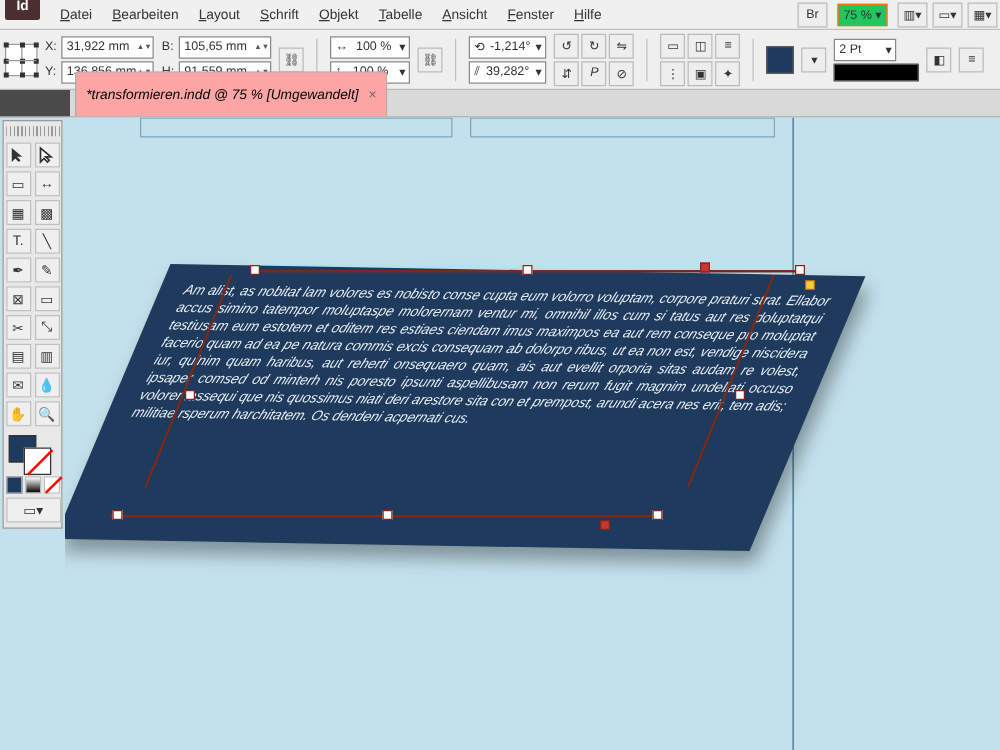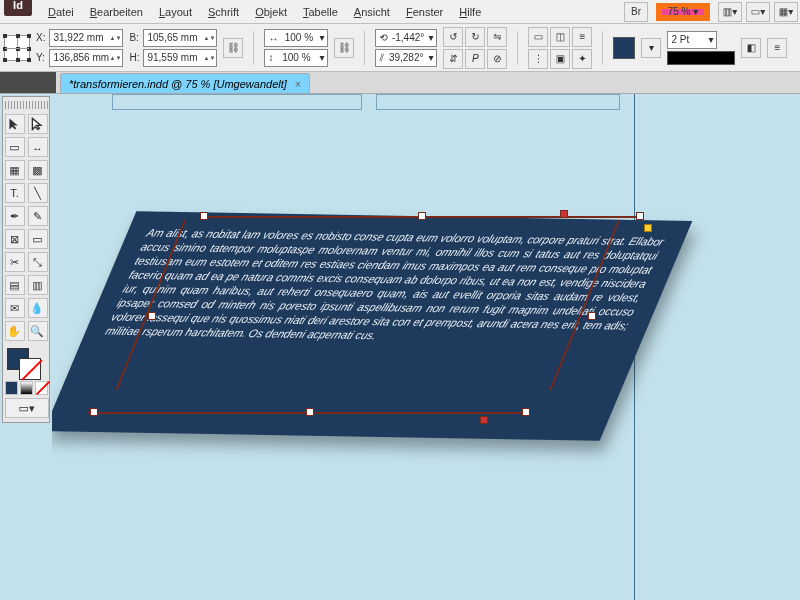--- a/index.html
+++ b/index.html
@@ -5,21 +5,21 @@
   * { box-sizing: border-box; margin: 0; padding: 0; font-family: "Segoe UI", Tahoma, sans-serif; }
   body { width: 800px; height: 600px; overflow: hidden; background: #c3e1ec; position: relative; }
 
   
   .menubar { height: 24px; background: #f0f0f0; border-bottom: 1px solid #c0c0c0; display: flex; align-items: center; font-size: 11px; color: #333; }
   .menubar .app-logo { width: 28px; height: 22px; background:#4b2e2e; color:#fff; font-weight:bold; font-size:11px; display:flex;align-items:center;justify-content:center; border-radius:2px; margin:0 8px 14px 4px;}
   .menubar .mitem { padding:0 8px; cursor:default; }
   .menubar .mitem u { text-decoration: underline; }
   .menubar .spacer { flex:1; }
   .menubar .ricon { width:24px; height:20px; margin:0 2px; border:1px solid #bbb; background:#eee; display:flex;align-items:center;justify-content:center; font-size:10px;}
-  .menubar .zoom { width:54px; height:18px; border:6px solid #f97316; background:#ec4899; font-size:10px; display:flex;align-items:center;justify-content:center; margin:0 6px;}
+  .menubar .zoom { width:40px; height:18px; border:1px solid #f97316; background:#22c55e; font-size:10px; display:flex;align-items:center;justify-content:center; margin:0 6px;}
 
   
   .ctrlbar { height: 48px; background:#efefef; border-bottom:1px solid #bcbcbc; display:flex; align-items:center; font-size:10px; color:#333; padding:0 4px; gap:6px; }
   .refgrid { width:26px; height:26px; border:1px solid #999; background:#fff; position:relative; }
   .refgrid::before, .refgrid::after { content:""; position:absolute; background:#999; }
   .refgrid::before { left:50%; top:0; bottom:0; width:1px; }
   .refgrid::after  { top:50%; left:0; right:0; height:1px; }
   .refgrid .dot { position:absolute; width:4px;height:4px;background:#333; }
   .xyblock { display:grid; grid-template-columns:auto auto; grid-template-rows:auto auto; gap:2px 4px; align-items:center;}
   .xyblock label { font-size:10px; }
@@ -33,21 +33,21 @@
   .angles .numfield{width:62px;}
   .smallicons{display:grid;grid-template-columns:repeat(3,20px);grid-template-rows:repeat(2,20px);gap:2px;}
   .colorchip{width:22px;height:22px;border:1px solid #555;}
   .stroke{display:flex;flex-direction:column;gap:2px;}
   .stroke .numfield{width:50px;}
   .strokeprev{width:68px;height:14px;border:1px solid #555;background:#000;}
 
   
   .tabstrip{height:22px;background:#d9d9d9;border-bottom:1px solid #aaa;display:flex;align-items:flex-end;font-size:11px;}
   .tabstrip .tpad{width:56px;height:100%;background:#4a4a4a;}
-  .doctab{height:20px;background:#7dd3fc;border:1px solid #aaa;border-bottom:none;padding:0 8px;display:flex;align-items:center;gap:8px;border-radius:3px 3px 0 0;margin-left:4px;font-style:italic;margin-top:34px;}
+  .doctab{height:36px;background:#fca5a5;border:1px solid #aaa;border-bottom:none;padding:0 8px;display:flex;align-items:center;gap:8px;border-radius:3px 3px 0 0;margin-left:4px;font-style:italic;margin-top:34px;}
   .doctab .close{font-style:normal;color:#666;cursor:default;}
 
   
   .toolpanel{position:absolute;left:2px;top:96px;width:48px;background:#e8e8e8;border:1px solid #9a9a9a;padding:4px 2px;display:grid;grid-template-columns:20px 20px;gap:3px 3px;justify-content:center;}
   .toolpanel .grip{grid-column:1 / span 2;height:8px;background:repeating-linear-gradient(90deg,#999 0,#999 1px,#e8e8e8 1px,#e8e8e8 3px);margin-bottom:2px;}
   .tbtn{width:20px;height:20px;border:1px solid #c0c0c0;background:#efefef;display:flex;align-items:center;justify-content:center;font-size:11px;color:#333;position:relative;}
   .tbtn svg{width:14px;height:14px;}
   .swatches{grid-column:1/span 2;height:30px;position:relative;margin-top:4px;}
   .swatches .fill{position:absolute;left:2px;top:0;width:22px;height:22px;background:#1e3a5c;border:1px solid #333;}
   .swatches .stroke{position:absolute;left:14px;top:10px;width:22px;height:22px;background:#fff;border:1px solid #333;}
@@ -140,21 +140,21 @@
         <span>↕</span>
         <span>100 %</span>
         <span>▾</span>
       </div>
   </div>
   <div class="iconbtn">⛓</div>
   <div class="sep"></div>
   <div class="angles">
     <div class="numfield">
         <span>⟲</span>
-        <span>-1,442°</span>
+        <span>-1,214°</span>
         <span>▾</span>
       </div>
     <div class="numfield">
         <span>⫽</span>
         <span>39,282°</span>
         <span>▾</span>
       </div>
   </div>
   <div class="smallicons">
     <div class="iconbtn">↺</div>

